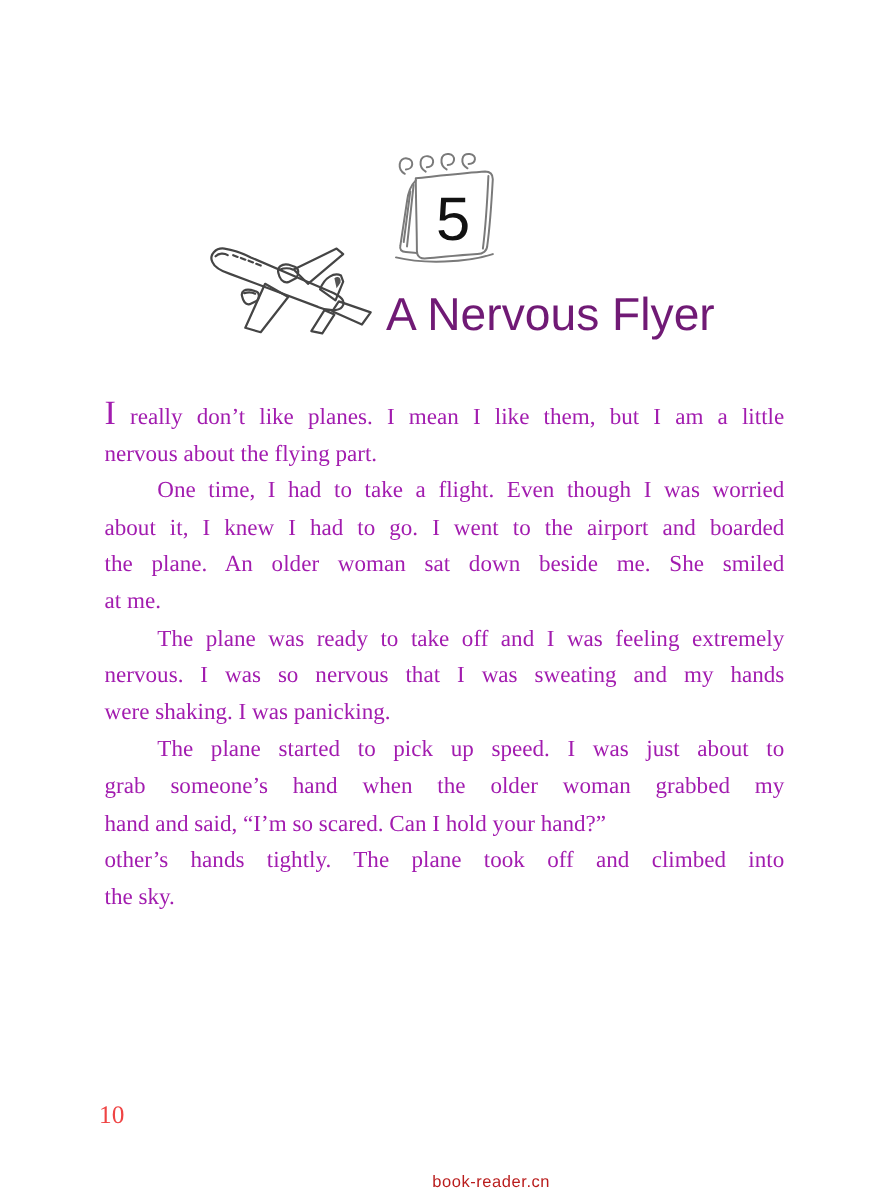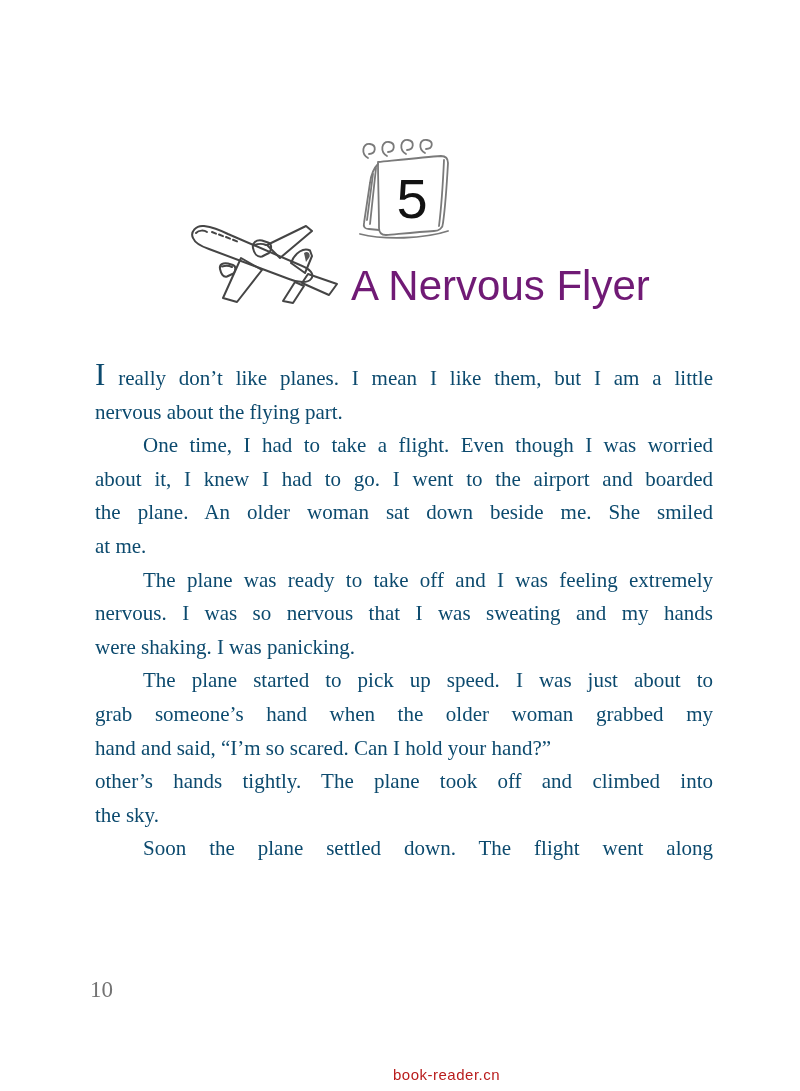--- a/index.html
+++ b/index.html
@@ -9,27 +9,27 @@
   }
   .airplane-svg { position:absolute; left:183px; top:212px; width:164px; height:114px; }
   .calendar-svg { position:absolute; left:336px; top:134px; width:132px; height:120px; }
   .chapter-title {
     position:absolute; left:351px; top:262px; margin:0;
     font-family:"Liberation Sans", sans-serif; font-weight:400;
     font-size:42px; letter-spacing:0px; color:#701a75; white-space:nowrap;
   }
   .story {
     position:absolute; left:95px; top:362px; width:618px;
-    font-size:21px; line-height:33.6px; color:#0c4a6e;
+    font-size:21px; line-height:33.6px; color:#a21caf;
   }
   .line { width:100%; }
   .just { text-align:justify; text-align-last:justify; }
   .indent { text-indent:48px; }
   .dropcap { font-size:31px; line-height:0; }
-  .page-number { position:absolute; left:90px; top:977px; font-size:23px; color:#737373; }
+  .page-number { position:absolute; left:90px; top:1001px; font-size:23px; color:#ef4444; }
   .watermark {
     position:absolute; left:393px; top:1066px;
     font-family:"Liberation Sans", sans-serif; font-size:15px;
     color:#b91c1c; letter-spacing:0.5px; white-space:nowrap;
   }
   .sketch { stroke:#454545; stroke-width:2; fill:none; stroke-linecap:round; stroke-linejoin:round; }
   .sketch-light { stroke:#7a7a7a; stroke-width:1.8; fill:none; stroke-linecap:round; stroke-linejoin:round; }
   .cal-number { font-family:"Liberation Sans", sans-serif; font-weight:500; fill:#121212; }
 </style>
 </head>
@@ -107,21 +107,20 @@
       <div class="paragraph">
         <div class="line just indent">The plane started to pick up speed. I was just about to</div>
         <div class="line just">grab someone’s hand when the older woman grabbed my</div>
         <div class="line">hand and said, “I’m so scared. Can I hold your hand?”</div>
       </div>
       <div class="paragraph">
         <div class="line just">other’s hands tightly. The plane took off and climbed into</div>
         <div class="line">the sky.</div>
       </div>
       <div class="paragraph">
-        <div class="line just indent">Soon the plane settled down. The flight went along</div>
       </div>
     </div>
 
   <div class="page-number">10</div>
 
   <div class="watermark">book-reader.cn</div>
 
 </div>
 
 </body></html>

